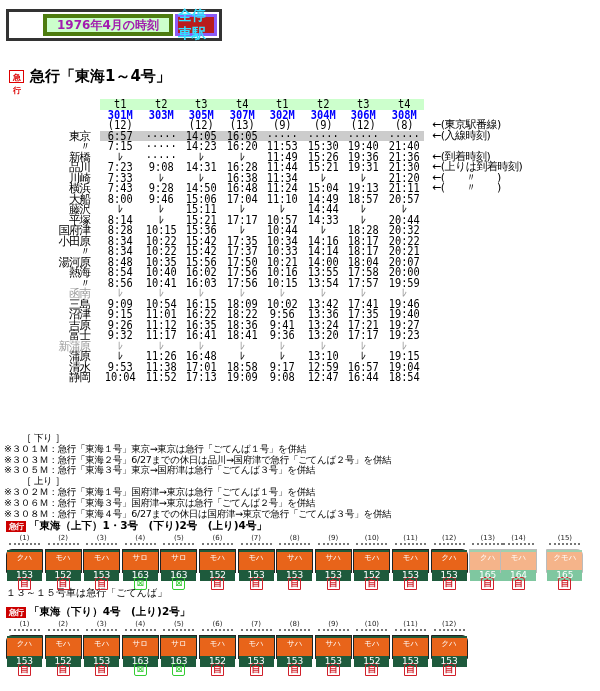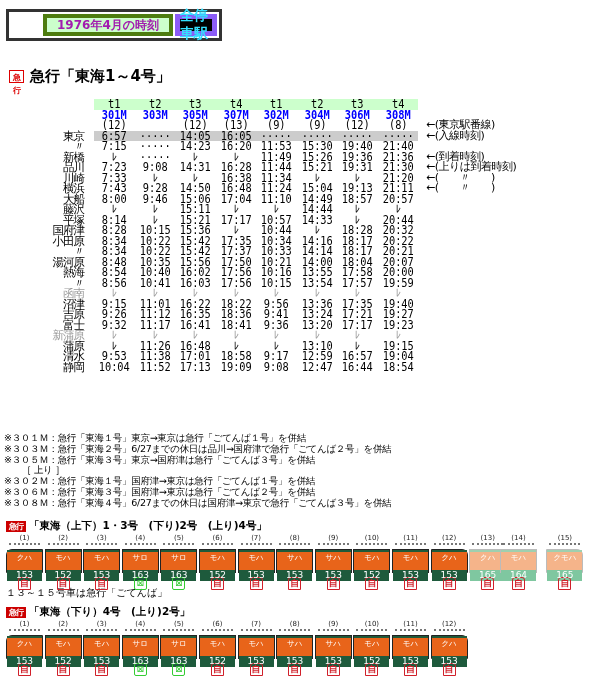--- a/index.html
+++ b/index.html
@@ -3,29 +3,29 @@
 <meta charset="utf-8">
 <style>
   html, body { margin: 0; padding: 0; background: #ffffff; }
   body { width: 600px; height: 691px; position: relative; overflow: hidden;
          font-family: "DejaVu Sans", "Liberation Sans", sans-serif; color: #000; }
 
   .topbox { position: absolute; left: 6px; top: 9px; width: 216px; height: 32px;
             border: 3px solid #333; background: #fff; box-sizing: border-box; padding: 2px; display: flex; gap: 2px; }
   .topbox .tab1 { flex: 0 0 122px; background: #ccffcc; border: 4px solid #4d7c0f; display: flex; align-items: center;
                   justify-content: center; font-size: 12px; font-weight: bold; color: #a21caf; margin-left: 32px; }
-  .topbox .tab2 { flex: 1; background: #000000; border: 5px solid #8b5cf6; display: flex; align-items: center;
+  .topbox .tab2 { flex: 1; background: #b91c1c; border: 3px solid #8b5cf6; display: flex; align-items: center;
                   justify-content: center; font-size: 14px; font-weight: bold; color: #33e0ff; }
 
   .title { position: absolute; left: 9px; top: 67px; display: flex; align-items: center; gap: 6px; }
   .kyuko-badge { display: inline-block; width: 15px; height: 13px; border: 1px solid #d00; color: #d00; font-size: 8px;
                  line-height: 13px; text-align: center; font-weight: bold; box-sizing: border-box; letter-spacing: -1px; }
   .title-text { font-size: 15px; font-weight: bold; }
 
-  .tt { position: absolute; left: 2px; top: 99px; font-family: "DejaVu Sans Mono", "Liberation Mono", monospace; font-size: 12px; padding-left: 36px; }
+  .tt { position: absolute; left: 8px; top: 99px; font-family: "DejaVu Sans Mono", "Liberation Mono", monospace; font-size: 12px; padding-left: 36px; }
   .row { display: flex; height: 10.5px; line-height: 10.5px; white-space: nowrap; }
   .st { width: 56px; text-align: right; padding-right: 10px; box-sizing: border-box; font-family: "DejaVu Sans", sans-serif; font-size: 11.5px; letter-spacing: -1px; }
   .st.gray { color: #9a9a9a; }
   .cells { display: flex; width: 324px; }
   .cell { width: 40.5px; text-align: center; font-size: 11.5px; transform: scaleX(0.9); }
   .row.hdr .cells { background: #ccffcc; }
   .row.hdr .cell { color: #000; }
   .row.train .cell { color: #0000ff; font-weight: bold; }
   .row.hl .cells { background: #cccccc; }
   .cell.gray { color: #9a9a9a; }
@@ -315,20 +315,33 @@
         <div class="cell gray">ﾚ</div>
         <div class="cell gray">ﾚ</div>
         <div class="cell gray">ﾚ</div>
         <div class="cell gray">ﾚ</div>
         <div class="cell gray">ﾚ</div>
         <div class="cell gray">ﾚ</div>
         <div class="cell gray">ﾚ</div>
       </div>
     </div>
     <div class="row ">
+      <div class="st">三島</div>
+      <div class="cells">
+        <div class="cell">9:09</div>
+        <div class="cell">10:54</div>
+        <div class="cell">16:15</div>
+        <div class="cell">18:09</div>
+        <div class="cell">10:02</div>
+        <div class="cell">13:42</div>
+        <div class="cell">17:41</div>
+        <div class="cell">19:46</div>
+      </div>
+    </div>
+    <div class="row ">
       <div class="st">沼津</div>
       <div class="cells">
         <div class="cell">9:15</div>
         <div class="cell">11:01</div>
         <div class="cell">16:22</div>
         <div class="cell">18:22</div>
         <div class="cell">9:56</div>
         <div class="cell">13:36</div>
         <div class="cell">17:35</div>
         <div class="cell">19:40</div>
@@ -408,20 +421,21 @@
         <div class="cell">19:09</div>
         <div class="cell">9:08</div>
         <div class="cell">12:47</div>
         <div class="cell">16:44</div>
         <div class="cell">18:54</div>
       </div>
     </div>
   </div>
 
 <div class="notes" id="notes">
+    <div class="hdr">［ 下り ］</div>
     <div>※３０１Ｍ：急行「東海１号」東京→東京は急行「ごてんば１号」を併結</div>
     <div>※３０３Ｍ：急行「東海２号」6/27までの休日は品川→国府津で急行「ごてんば２号」を併結</div>
     <div>※３０５Ｍ：急行「東海３号」東京→国府津は急行「ごてんば３号」を併結</div>
     <div class="hdr">［ 上り ］</div>
     <div>※３０２Ｍ：急行「東海１号」国府津→東京は急行「ごてんば１号」を併結</div>
     <div>※３０６Ｍ：急行「東海３号」国府津→東京は急行「ごてんば２号」を併結</div>
     <div>※３０８Ｍ：急行「東海４号」6/27までの休日は国府津→東京で急行「ごてんば３号」を併結</div>
   </div>
 
 <div class="formation" id="form0" style="top:520px;">

